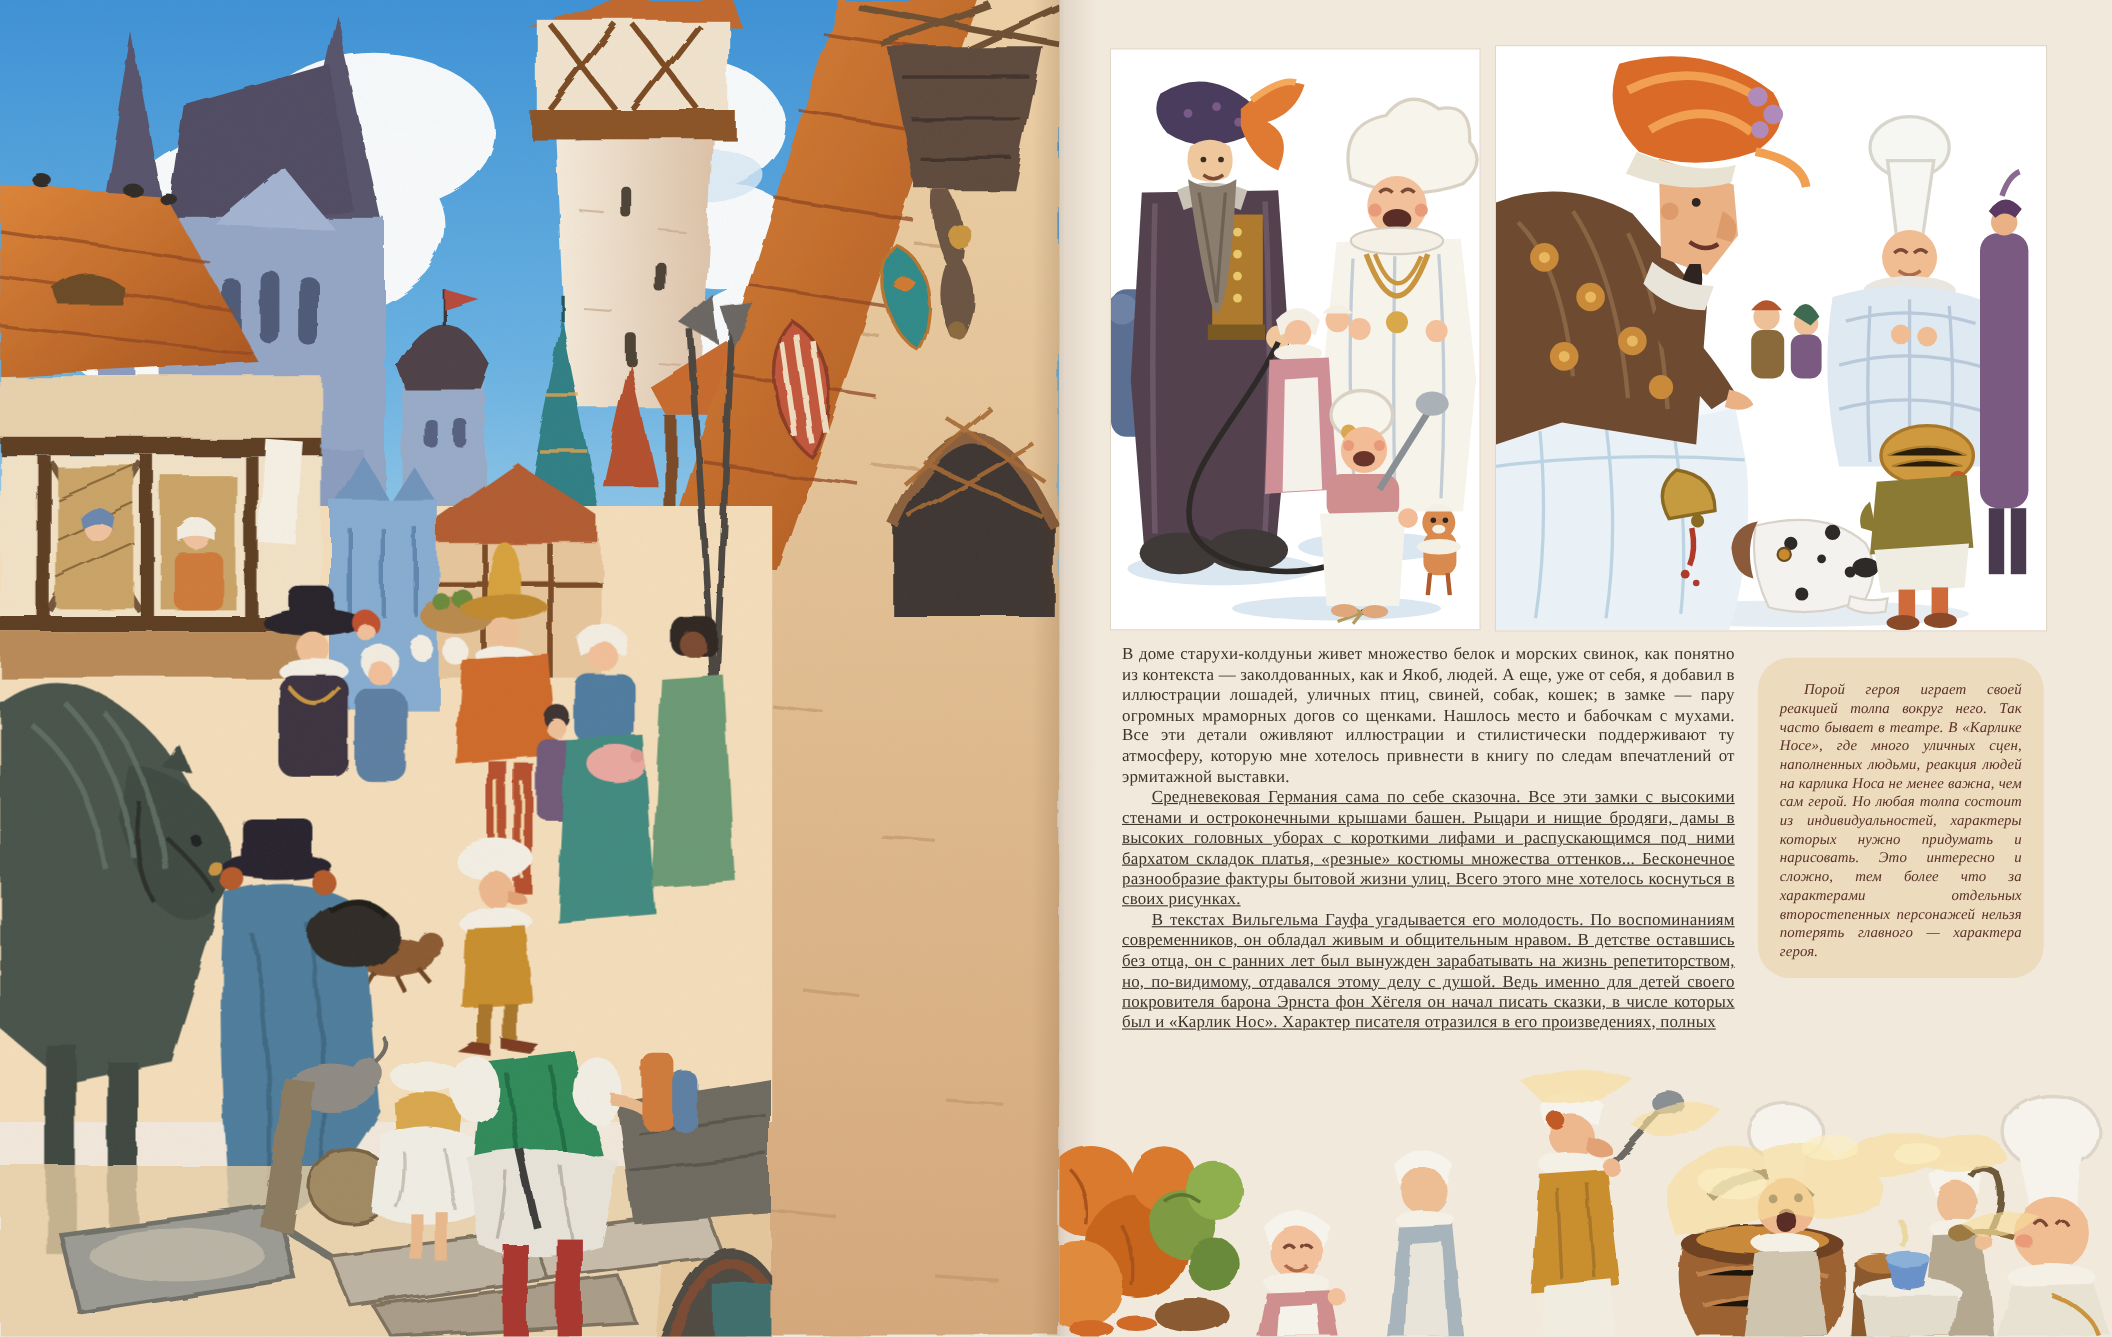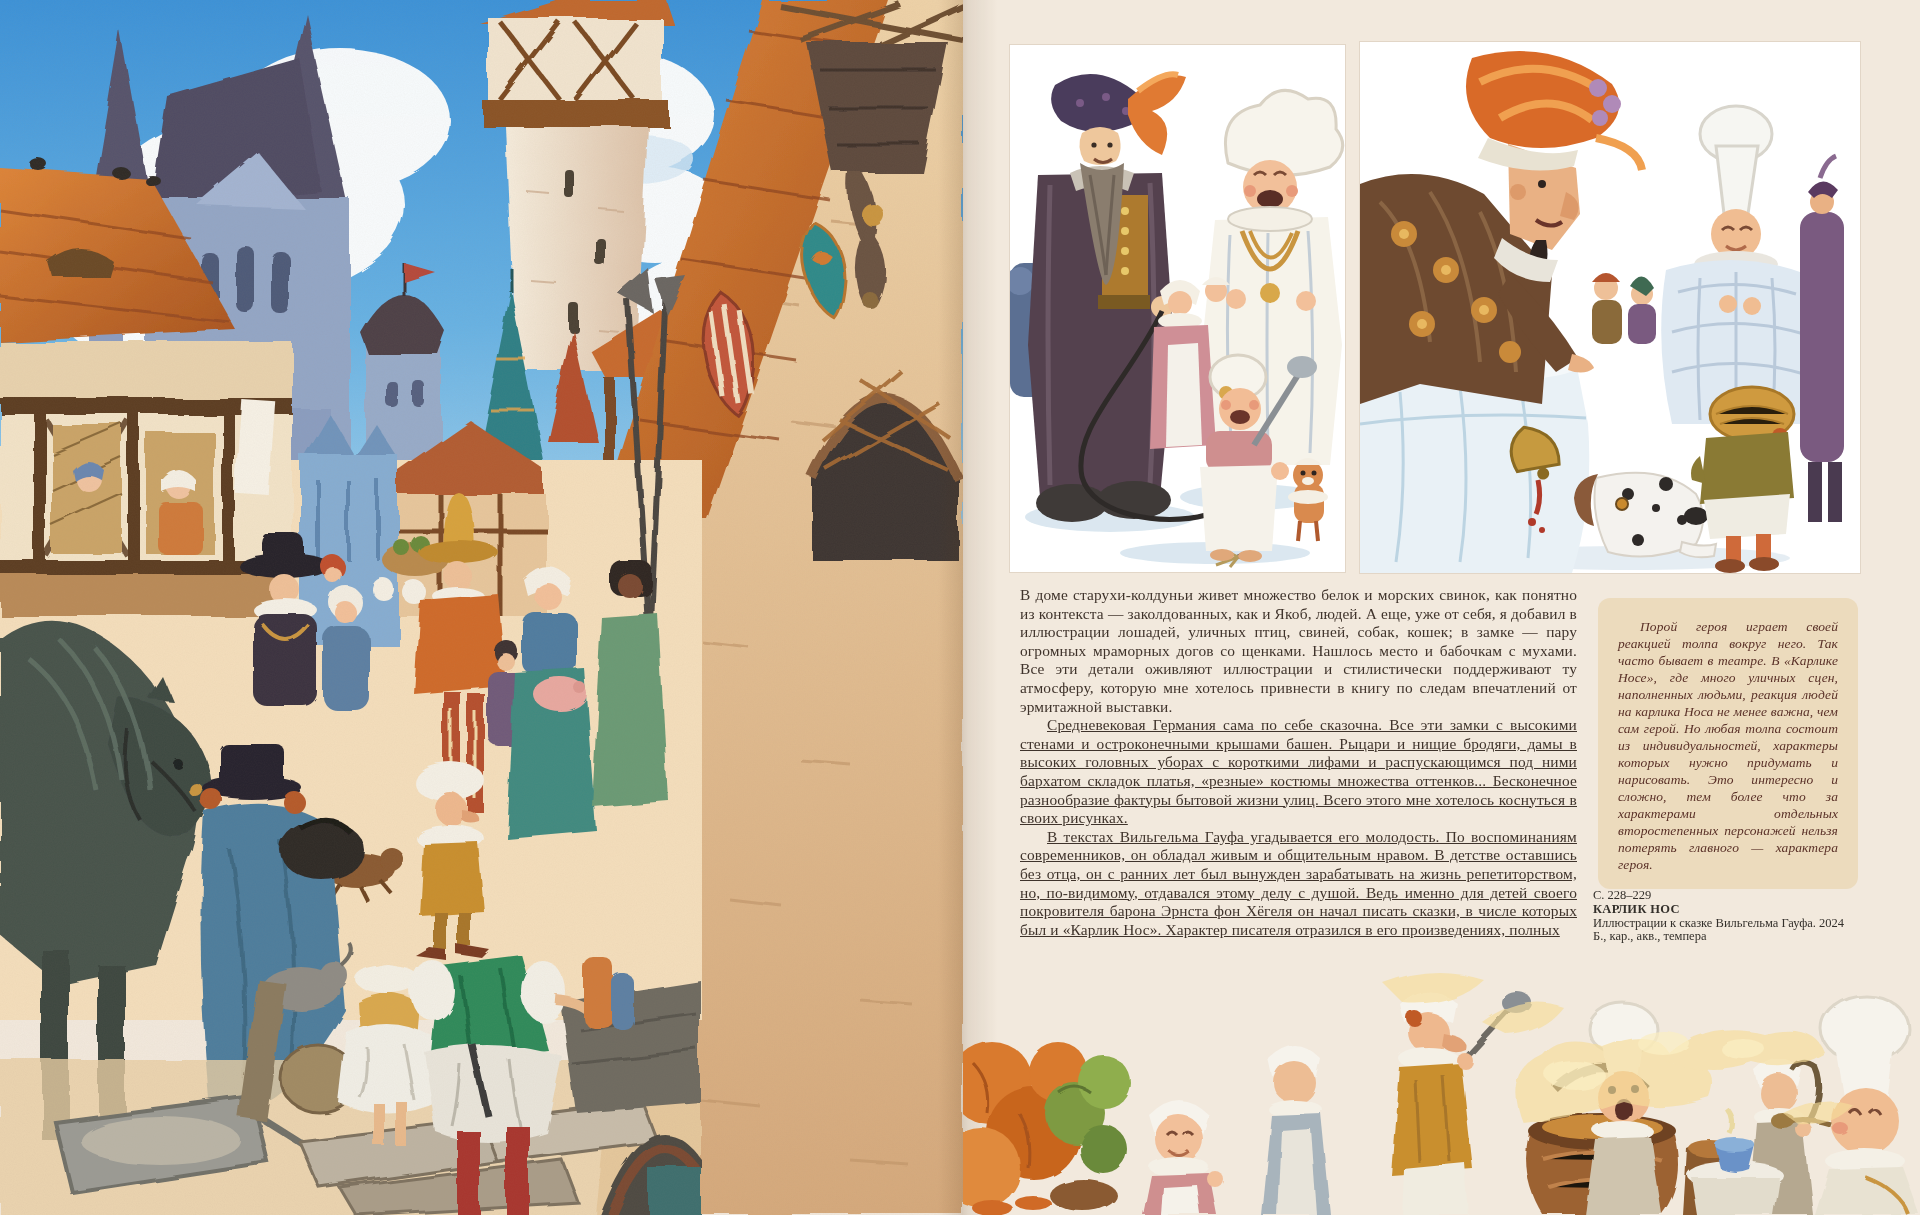--- a/index.html
+++ b/index.html
@@ -21,21 +21,21 @@
   #plate-2{left:397px;top:42px;width:500px;height:531px;}
   #body-text{
     left:57px;top:586px;width:557px;color:#3f332b;
     font-size:15.4px;line-height:18.6px;text-align:justify;
     letter-spacing:.15px;
   }
   #body-text p{margin:0;}
   #body-text p + p{text-indent:27px;text-decoration:underline;}
   #quote-box{
     left:635px;top:598px;width:260px;min-height:244px;box-sizing:border-box;
-    background:#ecdbbd;border-radius:12px;padding:20px 20px 16px 20px;
+    background:#ecdbbd;border-radius:29px;padding:20px 20px 16px 20px;
   }
   #quote-box p{
     margin:0;font-style:italic;color:#5a3128;font-size:13.5px;
     line-height:17px;text-align:justify;text-indent:22px;letter-spacing:.1px;
   }
   #caption{left:630px;top:889px;color:#34302b;font-size:12.5px;line-height:13.8px;}
   #caption .cap-line{display:block;}
   #caption .cap-title{font-weight:bold;letter-spacing:.3px;}
   svg{display:block;}
 </style>
@@ -720,26 +720,20 @@
   <div class="abs" id="body-text">
     <p>В доме старухи-колдуньи живет множество белок и морских свинок, как понятно из контекста — заколдованных, как и Якоб, людей. А еще, уже от себя, я добавил в иллюстрации лошадей, уличных птиц, свиней, собак, кошек; в замке — пару огромных мраморных догов со щенками. Нашлось место и бабочкам с мухами. Все эти детали оживляют иллюстрации и стилистически поддерживают ту атмосферу, которую мне хотелось привнести в книгу по следам впечатлений от эрмитажной выставки.</p>
     <p>Средневековая Германия сама по себе сказочна. Все эти замки с высокими стенами и остроконечными крышами башен. Рыцари и нищие бродяги, дамы в высоких головных уборах с короткими лифами и распускающимся под ними бархатом складок платья, «резные» костюмы множества оттенков... Бесконечное разнообразие фактуры бытовой жизни улиц. Всего этого мне хотелось коснуться в своих рисунках.</p>
     <p>В текстах Вильгельма Гауфа угадывается его молодость. По воспоминаниям современников, он обладал живым и общительным нравом. В детстве оставшись без отца, он с ранних лет был вынужден зарабатывать на жизнь репетиторством, но, по-видимому, отдавался этому делу с душой. Ведь именно для детей своего покровителя барона Эрнста фон Хёгеля он начал писать сказки, в числе которых был и «Карлик Нос». Характер писателя отразился в его произведениях, полных</p>
   </div>
 
   <div class="abs" id="quote-box">
     <p>Порой героя играет своей реакцией толпа вокруг него. Так часто бывает в театре. В «Карлике Носе», где много уличных сцен, наполненных людьми, реакция людей на карлика Носа не менее важна, чем сам герой. Но любая толпа состоит из индивидуальностей, характеры которых нужно придумать и нарисовать. Это интересно и сложно, тем более что за характерами отдельных второстепенных персонажей нельзя потерять главного — характера героя.</p>
   </div>
 
-  <div class="abs" id="caption">
-    <span class="cap-line">С. 228–229</span>
-    <span class="cap-line cap-title">КАРЛИК НОС</span>
-    <span class="cap-line">Иллюстрации к сказке Вильгельма Гауфа. 2024</span>
-    <span class="cap-line">Б., кар., акв., темпера</span>
-  </div>
 
   <div class="abs" style="left:0;top:963px;width:957px;height:252px;" role="img" aria-label="Кухонная сцена: повара в высоких белых колпаках вокруг дымящегося медного котла, карлик Нос с половником, груды тыкв и овощей">
   <svg width="957" height="252" viewBox="0 0 957 252">
     <defs>
       <filter id="wob2" x="-5%" y="-5%" width="110%" height="110%">
         <feTurbulence type="fractalNoise" baseFrequency="0.015 0.025" numOctaves="3" seed="11" result="n"></feTurbulence>
         <feDisplacementMap in="SourceGraphic" in2="n" scale="7"></feDisplacementMap>
       </filter>
     </defs>
     <g filter="url(#wob2)">

